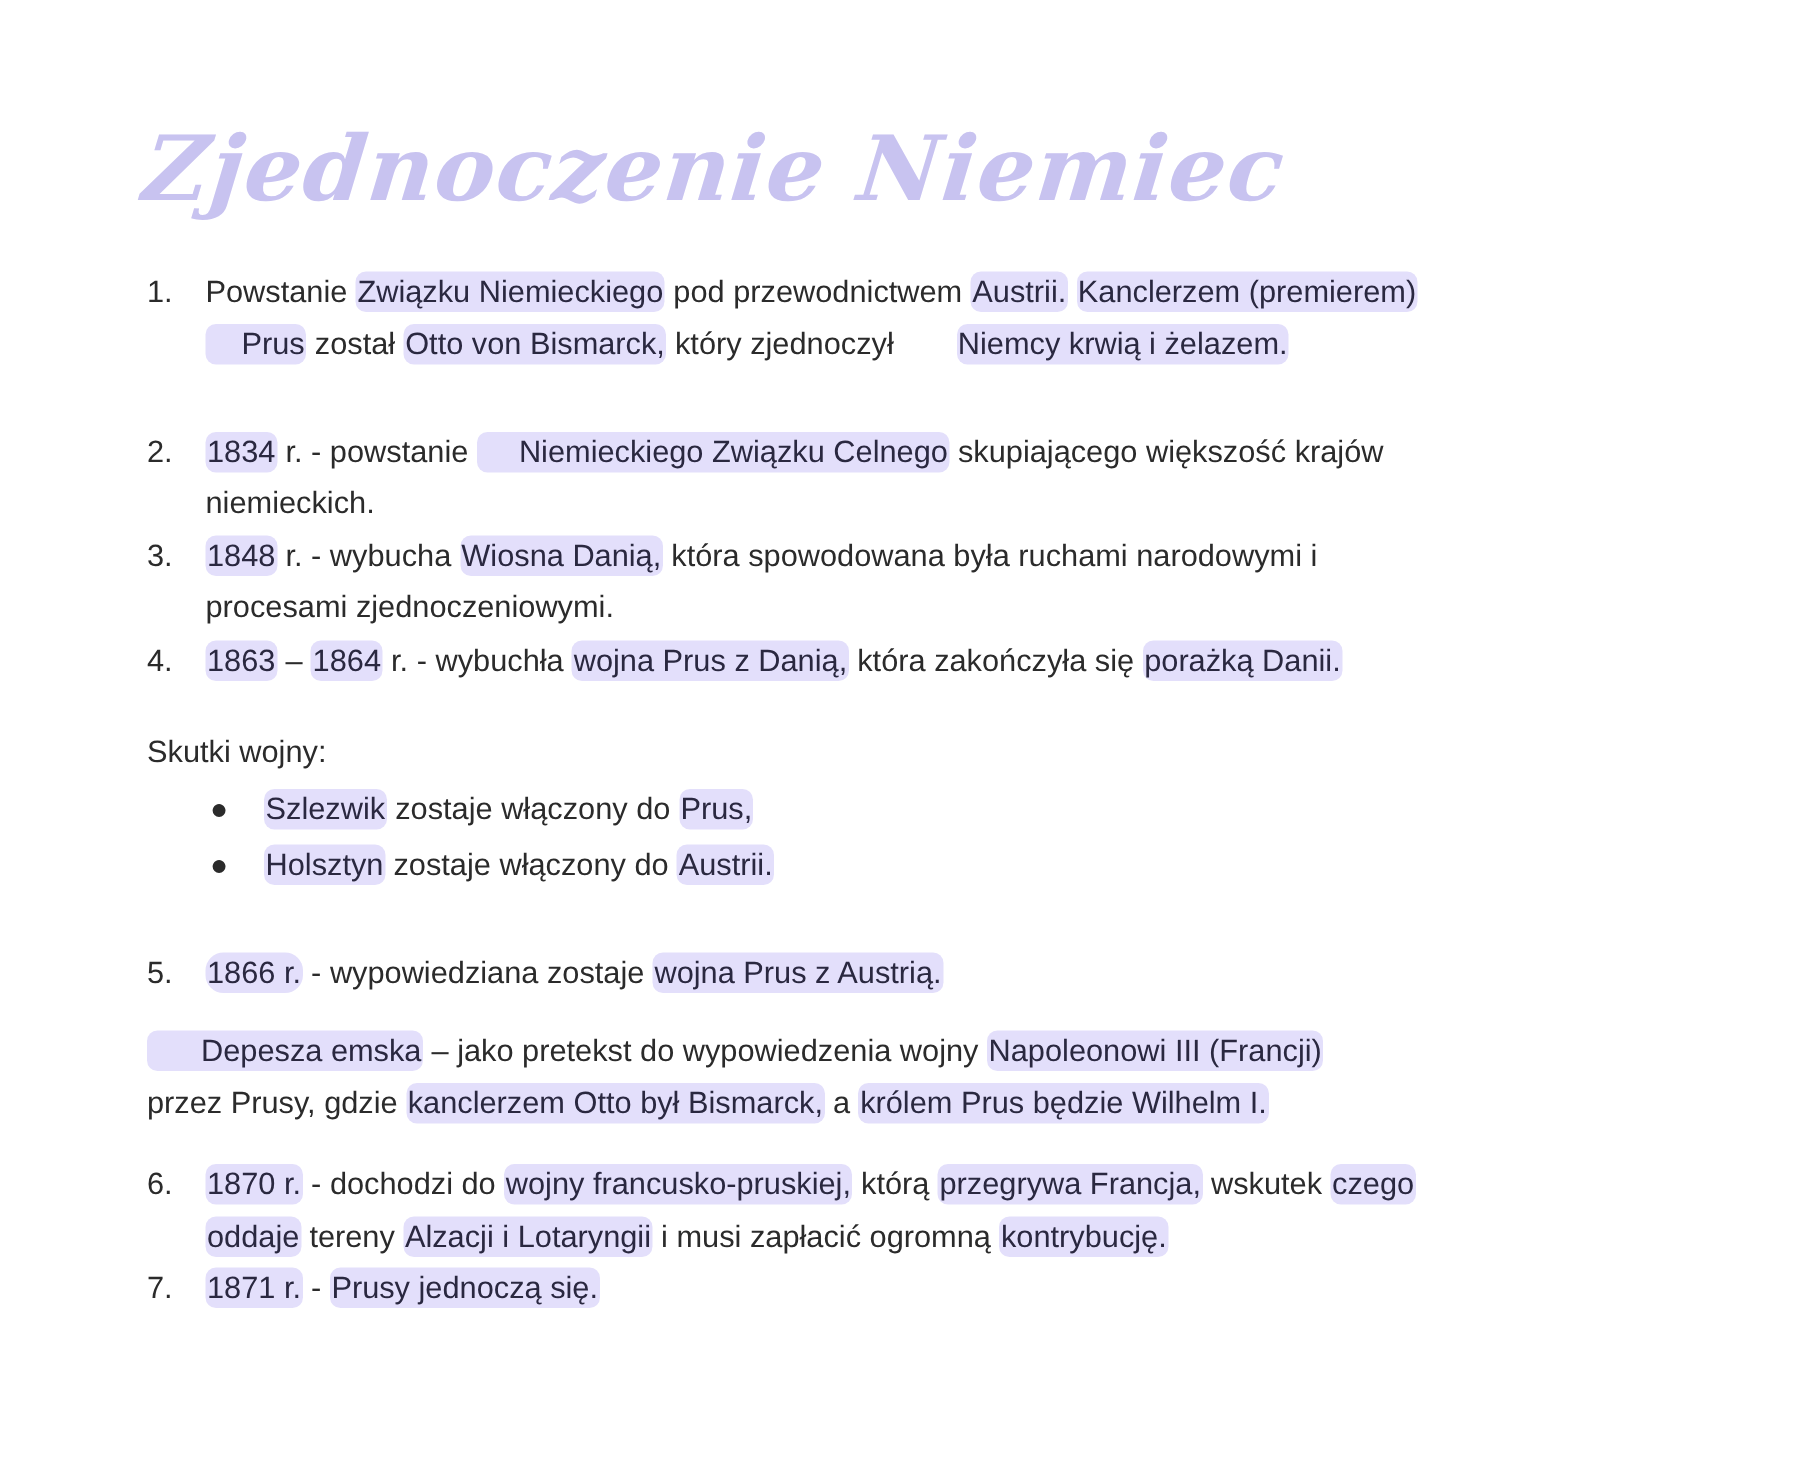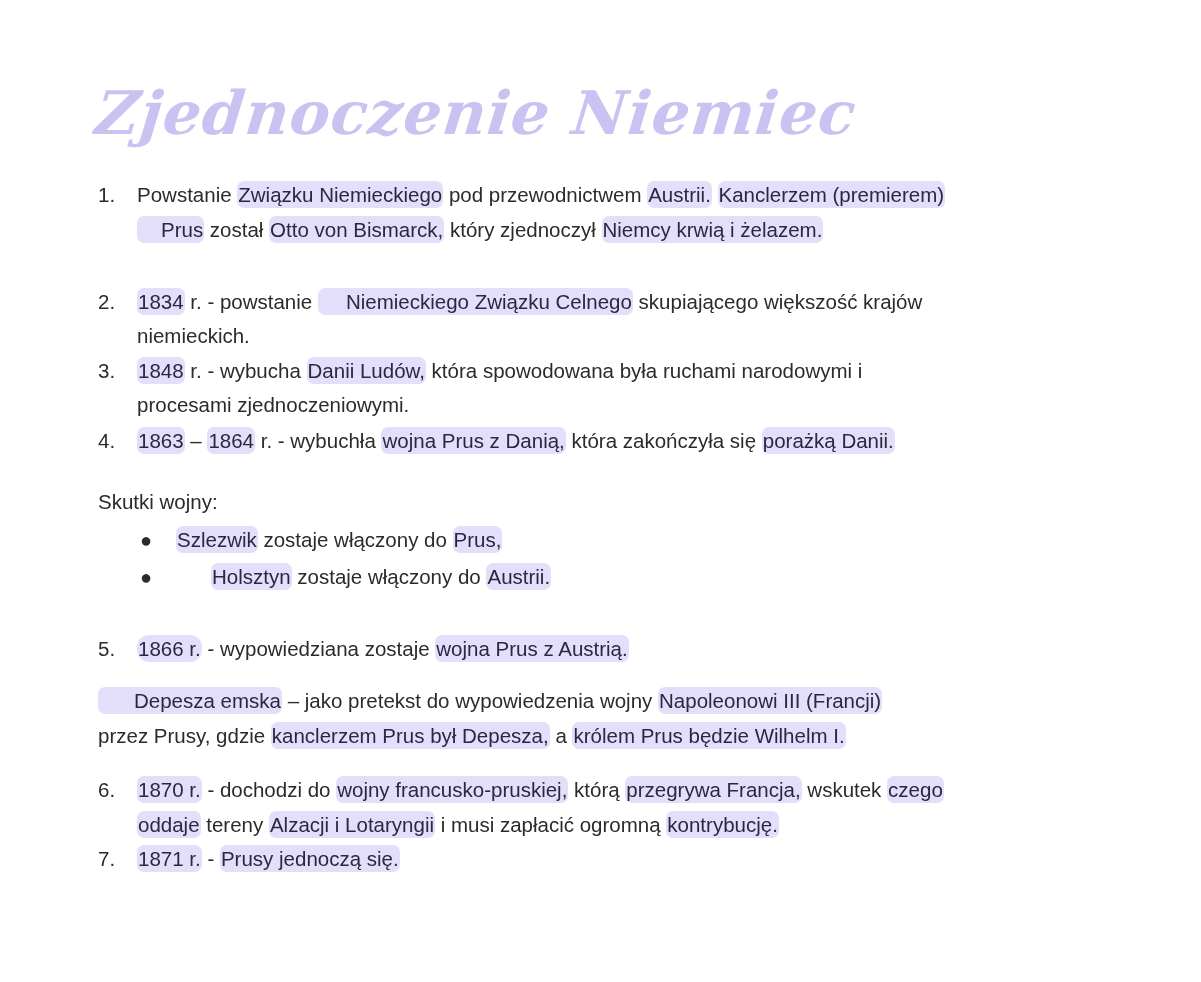--- a/index.html
+++ b/index.html
@@ -36,66 +36,66 @@
 <body>
 
 <div>
   <div class="title">Zjednoczenie Niemiec</div>
 
   <div class="line" style="top:180px;left:0;width:1201px;">
     <span class="num">1.</span>
     <span class="txt"><span style="white-space: pre;">Powstanie </span><span class="hl" style="white-space: pre;">Związku Niemieckiego</span><span style="white-space: pre;"> pod przewodnictwem </span><span class="hl" style="white-space: pre;">Austrii.</span><span style="white-space: pre;"> </span><span class="hl" style="white-space: pre;">Kanclerzem (premierem)</span></span>
   </div>
   <div class="line" style="top:215px;left:0;width:1201px;">
-    <span class="txt"><span class="hl" style="white-space: pre; padding-left: 24px;">Prus</span><span style="white-space: pre;"> został </span><span class="hl" style="white-space: pre;">Otto von Bismarck,</span><span style="white-space: pre; margin-top: 28px;"> który zjednoczył </span><span class="hl" style="white-space: pre;">Niemcy krwią i żelazem.</span></span>
+    <span class="txt"><span class="hl" style="white-space: pre; padding-left: 24px;">Prus</span><span style="white-space: pre;"> został </span><span class="hl" style="white-space: pre;">Otto von Bismarck,</span><span style="white-space: pre; margin-top: 28px;"> który zjednoczył </span><span class="hl" style="white-space: pre; margin-left: 36px;">Niemcy krwią i żelazem.</span></span>
   </div>
 
   <div class="line" style="top:287px;left:0;width:1201px;">
     <span class="num">2.</span>
     <span class="txt"><span class="hl" style="white-space: pre;">1834</span><span style="white-space: pre; margin-top: 17px;"> r. - powstanie </span><span class="hl" style="white-space: pre; padding-left: 28px;">Niemieckiego Związku Celnego</span><span style="white-space: pre;"> skupiającego większość krajów</span></span>
   </div>
   <div class="line" style="top:321px;left:0;width:1201px;">
     <span class="txt"><span style="white-space: pre;">niemieckich.</span></span>
   </div>
 
   <div class="line" style="top:356px;left:0;width:1201px;">
     <span class="num">3.</span>
-    <span class="txt"><span class="hl" style="white-space: pre;">1848</span><span style="white-space: pre;"> r. - wybucha </span><span class="hl" style="white-space: pre;">Danii Ludów,</span><span style="white-space: pre;"> która spowodowana była ruchami narodowymi i</span></span>
+    <span class="txt"><span class="hl" style="white-space: pre;">1848</span><span style="white-space: pre;"> r. - wybucha </span><span class="hl" style="white-space: pre;">Wiosna Danią,</span><span style="white-space: pre;"> która spowodowana była ruchami narodowymi i</span></span>
   </div>
   <div class="line" style="top:390px;left:0;width:1201px;">
     <span class="txt"><span style="white-space: pre;">procesami zjednoczeniowymi.</span></span>
   </div>
 
   <div class="line" style="top:426px;left:0;width:1201px;">
     <span class="num">4.</span>
     <span class="txt"><span class="hl" style="white-space: pre;">1863</span><span style="white-space: pre;"> – </span><span class="hl" style="white-space: pre;">1864</span><span style="white-space: pre;"> r. - wybuchła </span><span class="hl" style="white-space: pre;">wojna Prus z Danią,</span><span style="white-space: pre;"> która zakończyła się </span><span class="hl" style="white-space: pre;">porażką Danii.</span></span>
   </div>
 
   <div class="line" style="top:487px;left:0;width:1201px;">
     <span class="plain">Skutki wojny:</span>
   </div>
   <div class="line" style="top:525px;left:0;width:1201px;">
     <span class="bul-dot">●</span>
     <span class="bul-txt"><span class="hl" style="white-space: pre;">Szlezwik</span><span style="white-space: pre;"> zostaje włączony do </span><span class="hl" style="white-space: pre;">Prus,</span></span>
   </div>
   <div class="line" style="top:562px;left:0;width:1201px;">
     <span class="bul-dot">●</span>
-    <span class="bul-txt"><span class="hl" style="white-space: pre; margin-left: 35px;">Holsztyn</span><span style="white-space: pre;"> zostaje włączony do </span><span class="hl" style="white-space: pre;">Austrii.</span></span>
+    <span class="bul-txt"><span class="hl" style="white-space: pre;">Holsztyn</span><span style="white-space: pre;"> zostaje włączony do </span><span class="hl" style="white-space: pre;">Austrii.</span></span>
   </div>
 
   <div class="line" style="top:634px;left:0;width:1201px;">
     <span class="num">5.</span>
     <span class="txt"><span class="hl" style="white-space: pre; border-radius: 12px;">1866 r.</span><span style="white-space: pre;"> - wypowiedziana zostaje </span><span class="hl" style="white-space: pre;">wojna Prus z Austrią.</span></span>
   </div>
 
   <div class="line" style="top:686px;left:0;width:1201px;">
     <span class="plain"><span class="hl" style="white-space: pre; padding-left: 36px;">Depesza emska</span><span style="white-space: pre;"> – jako pretekst do wypowiedzenia wojny </span><span class="hl" style="white-space: pre;">Napoleonowi III (Francji)</span></span>
   </div>
   <div class="line" style="top:721px;left:0;width:1201px;">
-    <span class="plain"><span style="white-space: pre;">przez Prusy, gdzie </span><span class="hl" style="white-space: pre;">kanclerzem Prus był Depesza,</span><span style="white-space: pre;"> a </span><span class="hl" style="white-space: pre;">królem Prus będzie Wilhelm I.</span></span>
+    <span class="plain"><span style="white-space: pre;">przez Prusy, gdzie </span><span class="hl" style="white-space: pre;">kanclerzem Otto był Bismarck,</span><span style="white-space: pre;"> a </span><span class="hl" style="white-space: pre;">królem Prus będzie Wilhelm I.</span></span>
   </div>
 
   <div class="line" style="top:775px;left:0;width:1201px;">
     <span class="num">6.</span>
     <span class="txt"><span class="hl" style="white-space: pre;">1870 r.</span><span style="white-space: pre;"> - dochodzi do </span><span class="hl" style="white-space: pre;">wojny francusko-pruskiej,</span><span style="white-space: pre;"> którą </span><span class="hl" style="white-space: pre;">przegrywa Francja,</span><span style="white-space: pre;"> wskutek </span><span class="hl" style="white-space: pre;">czego</span></span>
   </div>
   <div class="line" style="top:810px;left:0;width:1201px;">
     <span class="txt"><span class="hl" style="white-space: pre;">oddaje</span><span style="white-space: pre;"> tereny </span><span class="hl" style="white-space: pre;">Alzacji i Lotaryngii</span><span style="white-space: pre;"> i musi zapłacić ogromną </span><span class="hl" style="white-space: pre;">kontrybucję.</span></span>
   </div>
 

